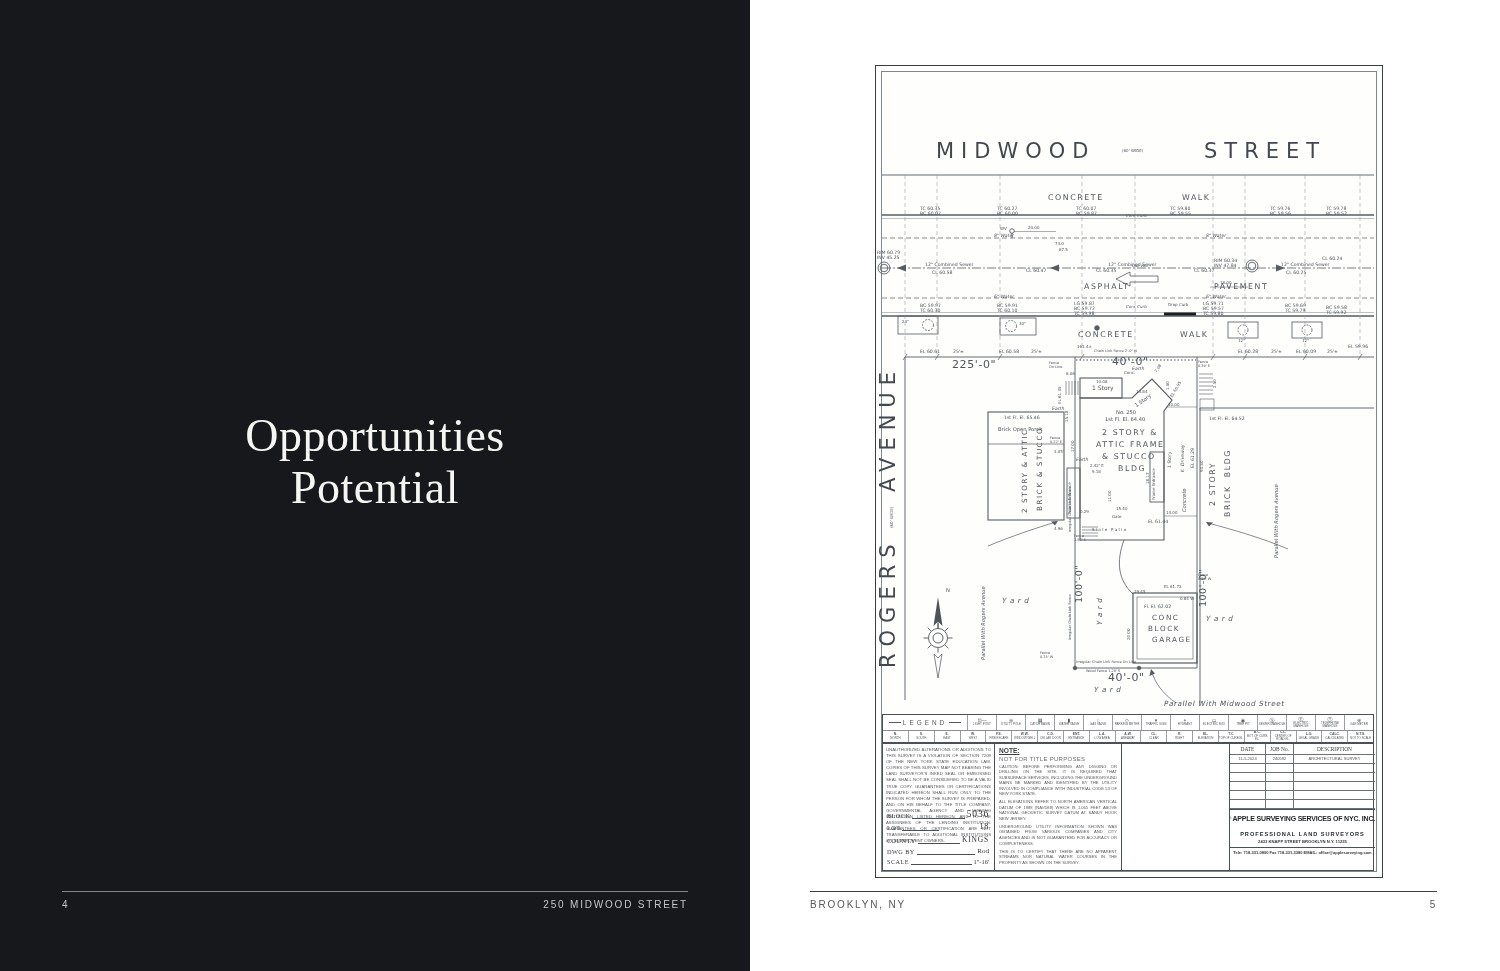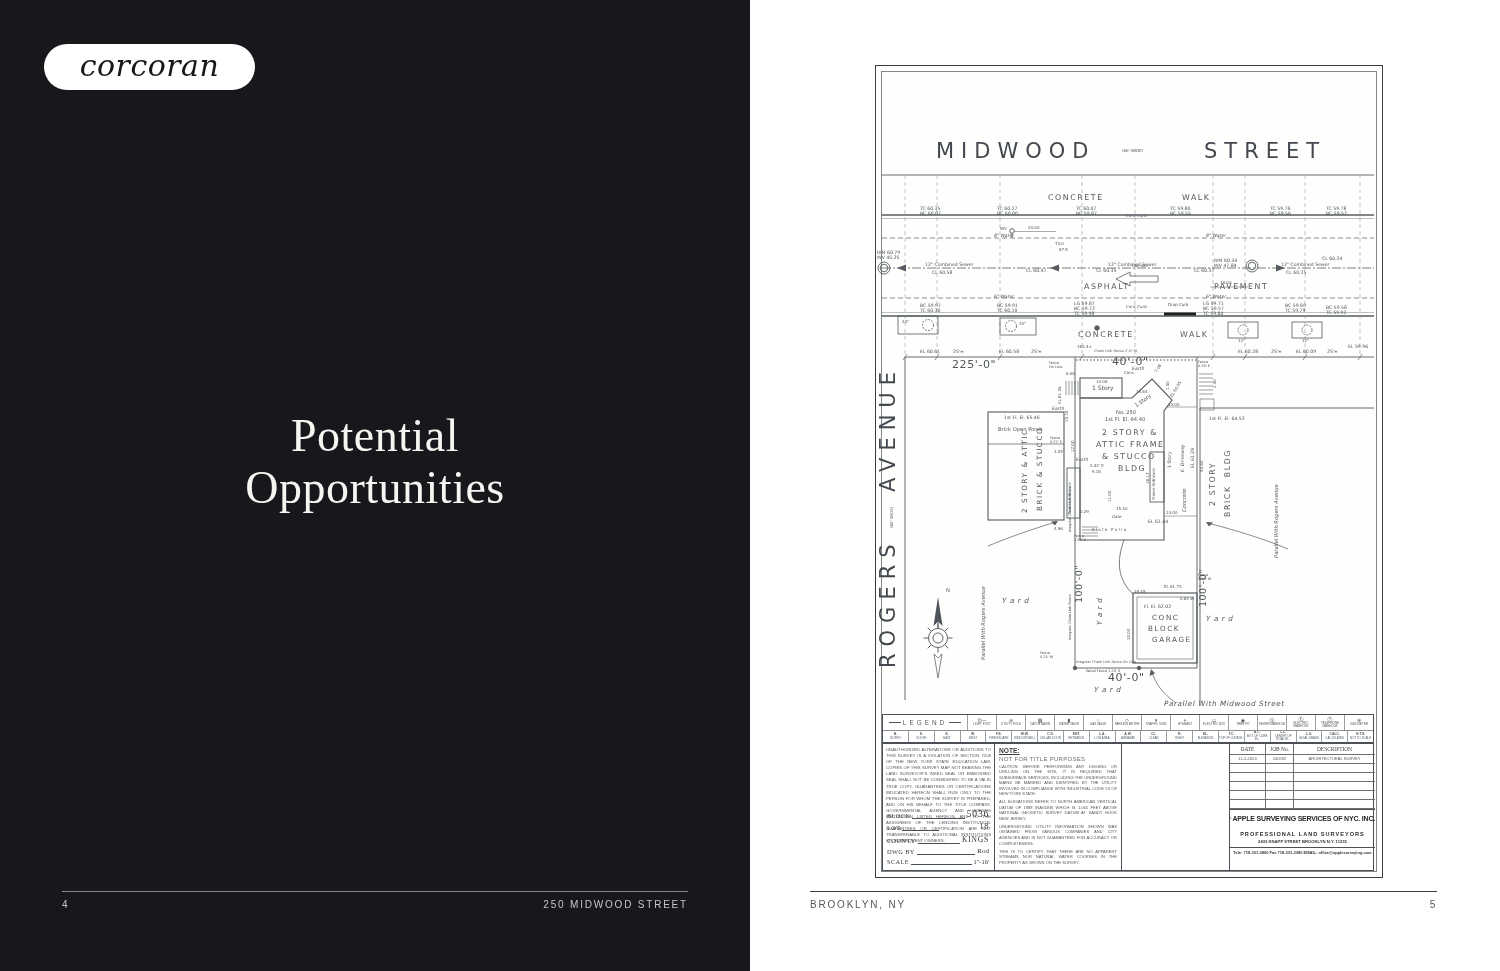--- a/index.html
+++ b/index.html
@@ -91,26 +91,23 @@
   .co-tag{font-size:5.6px;color:#2a2d30;letter-spacing:1px;margin-top:1px;font-weight:bold;}
   .co-addr{font-size:4.2px;font-weight:bold;color:#33373a;margin-top:1.5px;}
   .co-contact{font-size:4px;font-weight:bold;color:#33373a;border-top:.7px solid #4a5055;margin-top:3px;padding-top:2.5px;}
 </style>
 </head>
 <body>
 
 <div class="page">
 
   <div class="page-left">
-    <div class="logo-pill">
-      <span class="logo-text">corcoran</span>
-    </div>
     <div class="cover-title">
+      <div>Opportunities</div>
       <div>Potential</div>
-      <div>Opportunities</div>
     </div>
     <div class="footer-line-left"></div>
     <div class="footer-left">
       <span>4</span>
       <span>250 MIDWOOD STREET</span>
     </div>
   </div>
 
   <div class="page-right">
     <div class="footer-line-right" style="position:absolute;left:60px;top:891px;width:627px;height:1px;background:#3d4043;"></div>

